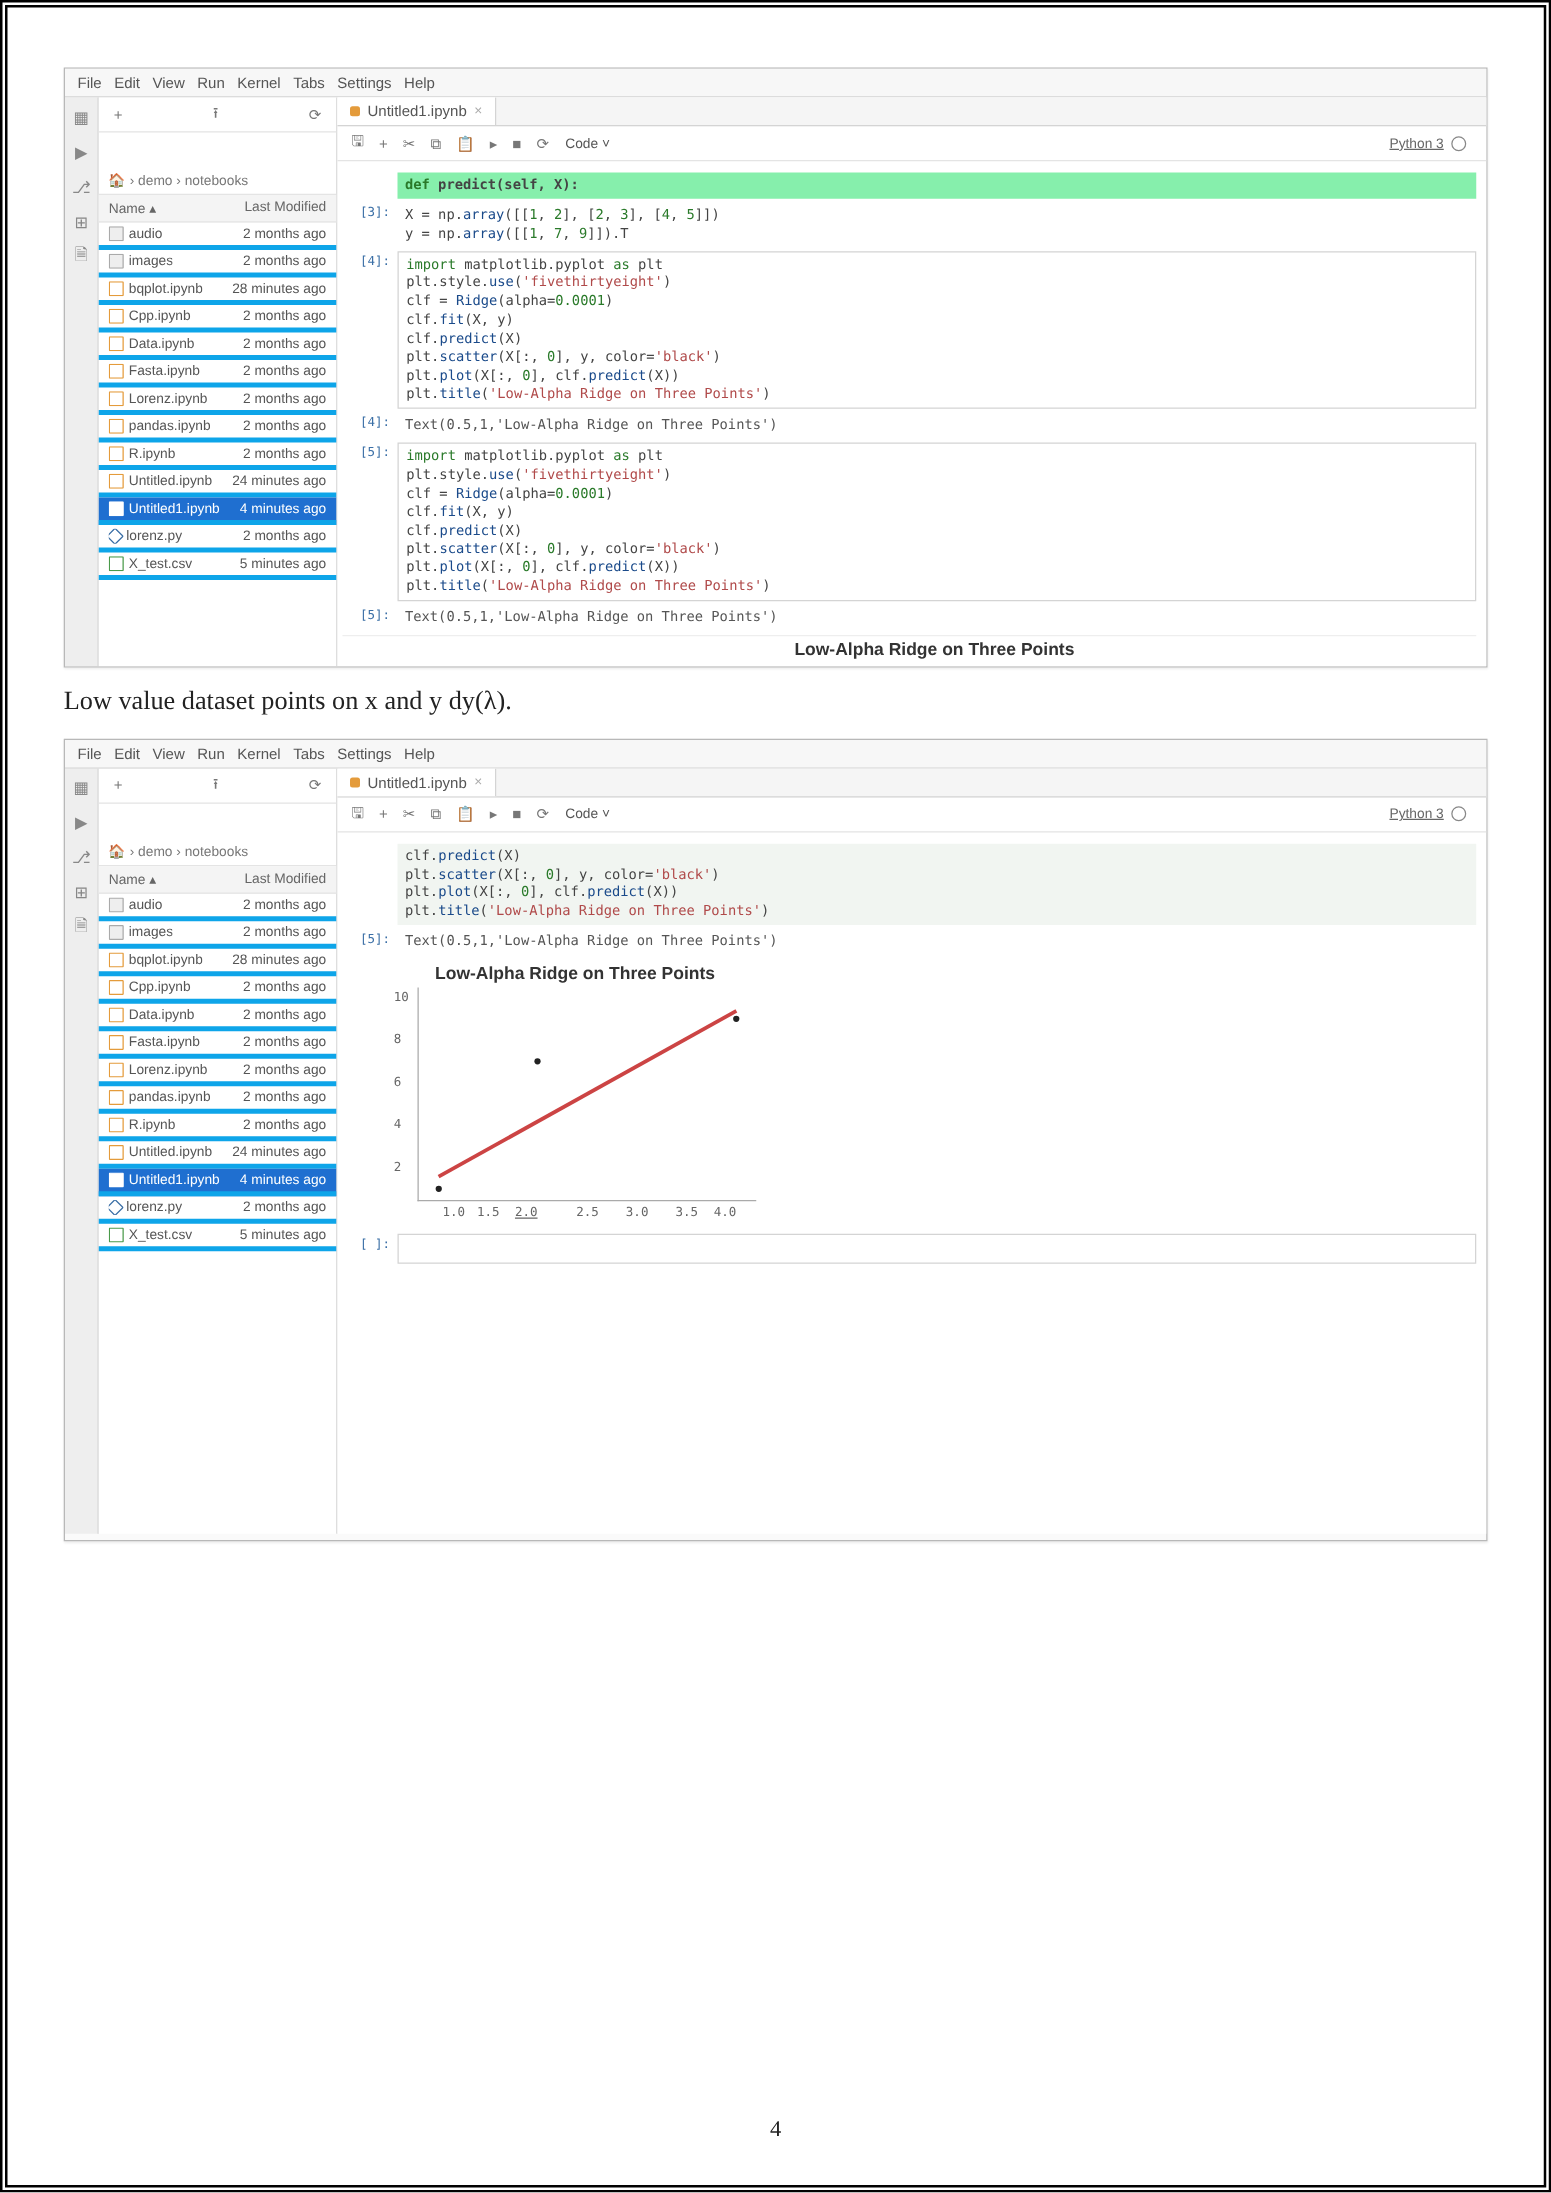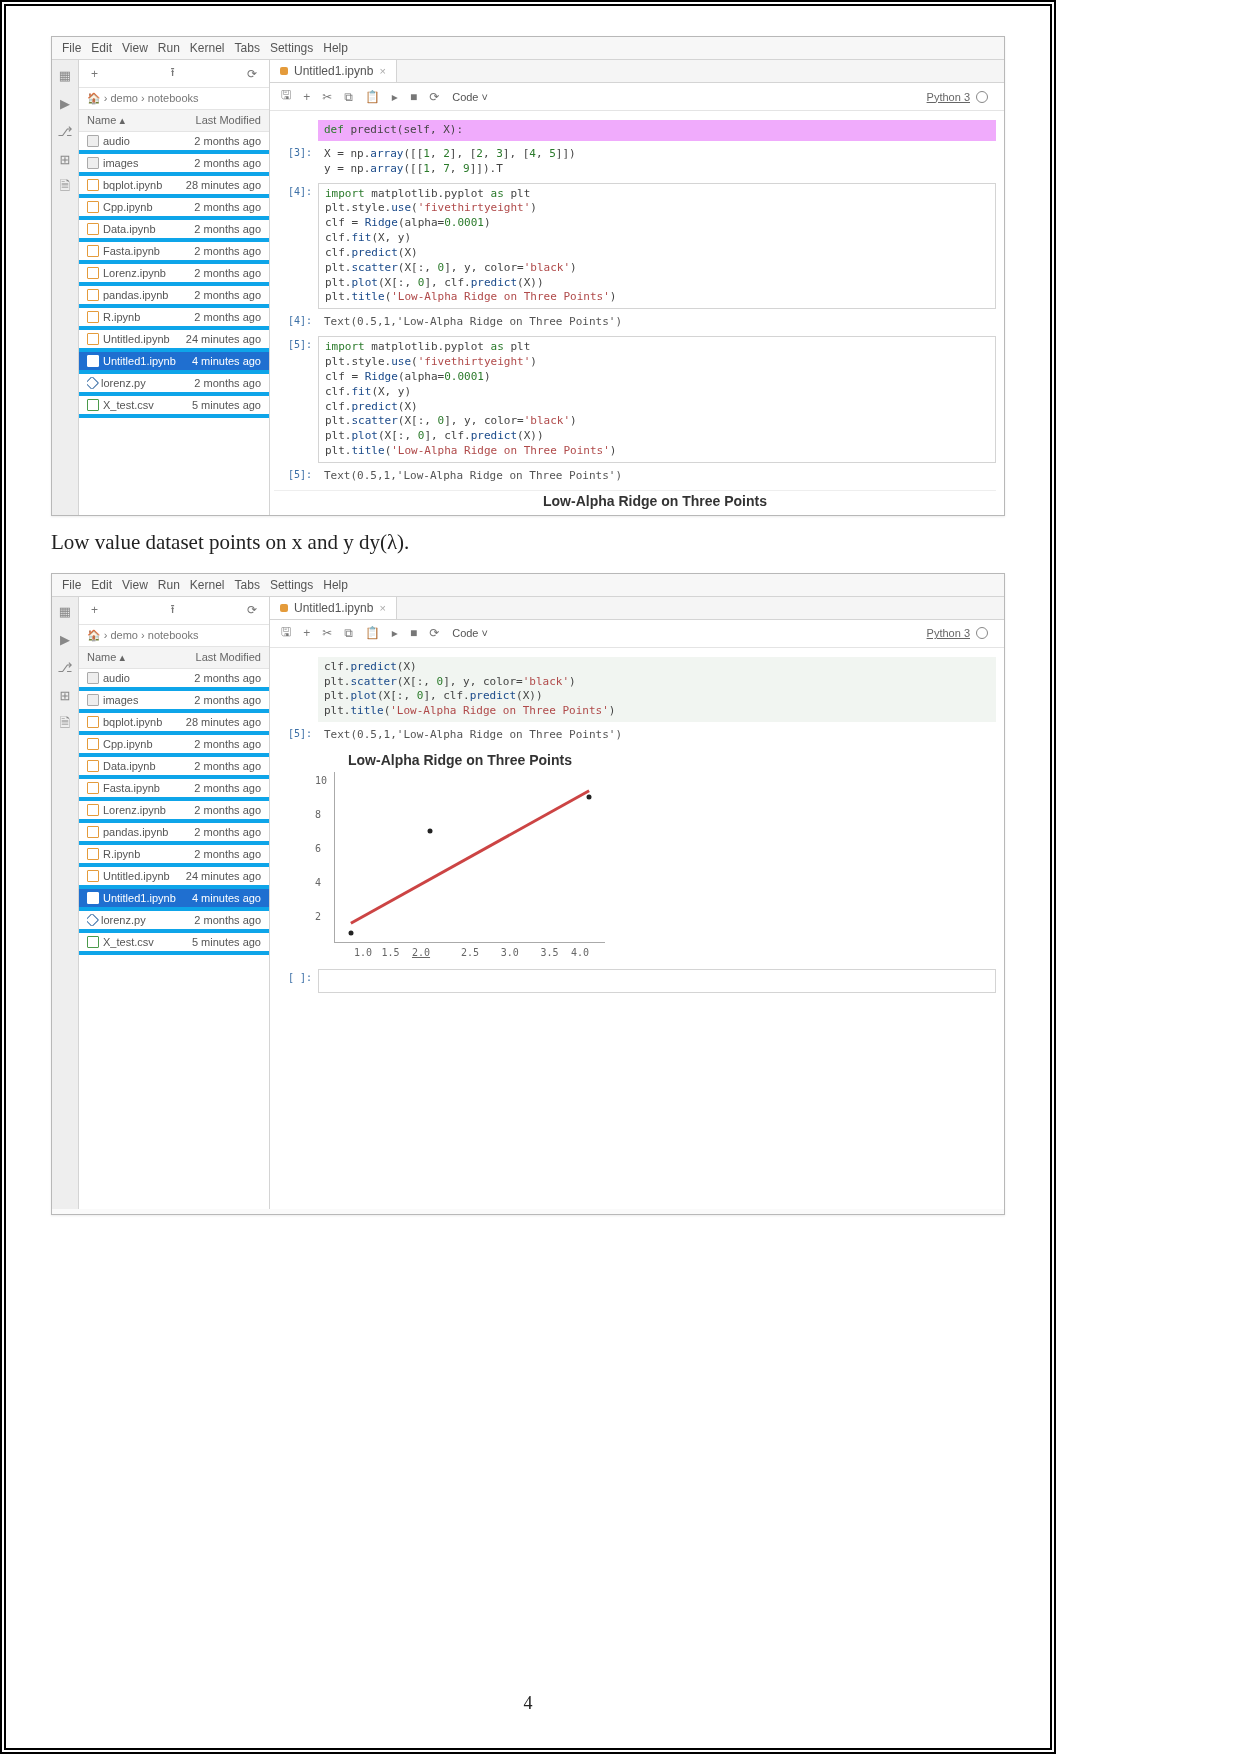--- a/index.html
+++ b/index.html
@@ -1,26 +1,26 @@
 <!DOCTYPE html>
 <html><head>
 <meta charset="utf-8">
 <style>
   html,body{margin:0;padding:0;background:#fff;font-family:Arial,Helvetica,sans-serif;color:#333;}
-  .doc-page{width:1056px;height:1754px;box-sizing:border-box;padding:20px 45px 30px 45px;position:relative;border:6px double #000;}
+  .doc-page{width:1241px;height:1754px;box-sizing:border-box;padding:38px 45px 30px 45px;position:relative;border:6px double #000;}
   .screenshot{border:1px solid #b8b8b8;margin:10px 0 12px 0;background:#fafafa;box-shadow:0 1px 2px rgba(0,0,0,0.08);font-size:11px;color:#555;}
   .jl-menu{display:flex;gap:10px;padding:4px 10px;border-bottom:1px solid #d4d4d4;background:#f7f7f7;color:#555;font-size:12px;}
   .jl-menu span{cursor:default;}
   .jl-body{display:flex;}
   .jl-rail{width:26px;background:#eee;border-right:1px solid #d4d4d4;display:flex;flex-direction:column;align-items:center;padding-top:6px;gap:10px;color:#888;font-size:13px;}
   .jl-rail div{height:18px;width:18px;display:flex;align-items:center;justify-content:center;}
   .jl-sidebar{width:190px;border-right:1px solid #d4d4d4;background:#fff;}
   .sb-top{display:flex;align-items:center;justify-content:space-between;padding:3px 8px;border-bottom:1px solid #e4e4e4;color:#777;font-size:12px;}
   .sb-top .ic{padding:0 4px;}
-  .sb-crumbs{padding:4px 8px;font-size:11px;color:#777;border-bottom:1px solid #e4e4e4;}
+  .sb-crumbs{padding:4px 8px;font-size:11px;color:#777;border-bottom:1px solid #e4e4e4;margin-top:28px;}
   .sb-head{display:flex;justify-content:space-between;padding:4px 8px;font-size:11px;color:#666;border-bottom:1px solid #e4e4e4;background:#f4f4f4;}
   .sb-list{max-height:400px;}
   .sb-row{display:flex;justify-content:space-between;align-items:center;padding:3px 8px;font-size:11px;color:#555;border-bottom:4px solid #0ea5e9;}
   .sb-row.sel{background:#1f6fd0;color:#fff;}
   .sb-row .nm{display:flex;align-items:center;gap:4px;overflow:hidden;white-space:nowrap;}
   .fi{display:inline-block;width:10px;height:10px;border:1px solid #bbb;background:#fff;border-radius:1px;}
   .fi.nb{border-color:#e49b3b;color:#e49b3b;}
   .fi.nb.sel{border-color:#fff;}
   .fi.py{border-color:#3b6fa6;transform:rotate(45deg);width:8px;height:8px;}
   .fi.csv{border-color:#4a9a4a;}
@@ -206,21 +206,21 @@
           <span class="cellt"><span>Code</span> <span>˅</span></span>
           <span class="sp"></span>
           <span class="kern">
               <span>Python 3</span> 
               <span class="circ"></span>
             </span>
         </div>
         <div class="nb-area" id="nb1">
             <div class="cell">
               <div class="prompt"></div>
-              <div class="cellbody" style="background: #f0abfc;">
+              <div class="cellbody" style="background: #86efac; font-weight: bold;">
                 <div class="code-line"><span class="kw">def</span> predict(self, X):</div>
               </div>
             </div>
             <div class="cell">
               <div class="prompt">[3]:</div>
               <div class="cellbody">
                 <div class="code-line">X = np.<span class="fn">array</span>([[<span class="num">1</span>, <span class="num">2</span>], [<span class="num">2</span>, <span class="num">3</span>], [<span class="num">4</span>, <span class="num">5</span>]])</div>
                 <div class="code-line">y = np.<span class="fn">array</span>([[<span class="num">1</span>, <span class="num">7</span>, <span class="num">9</span>]]).T</div>
               </div>
             </div>

